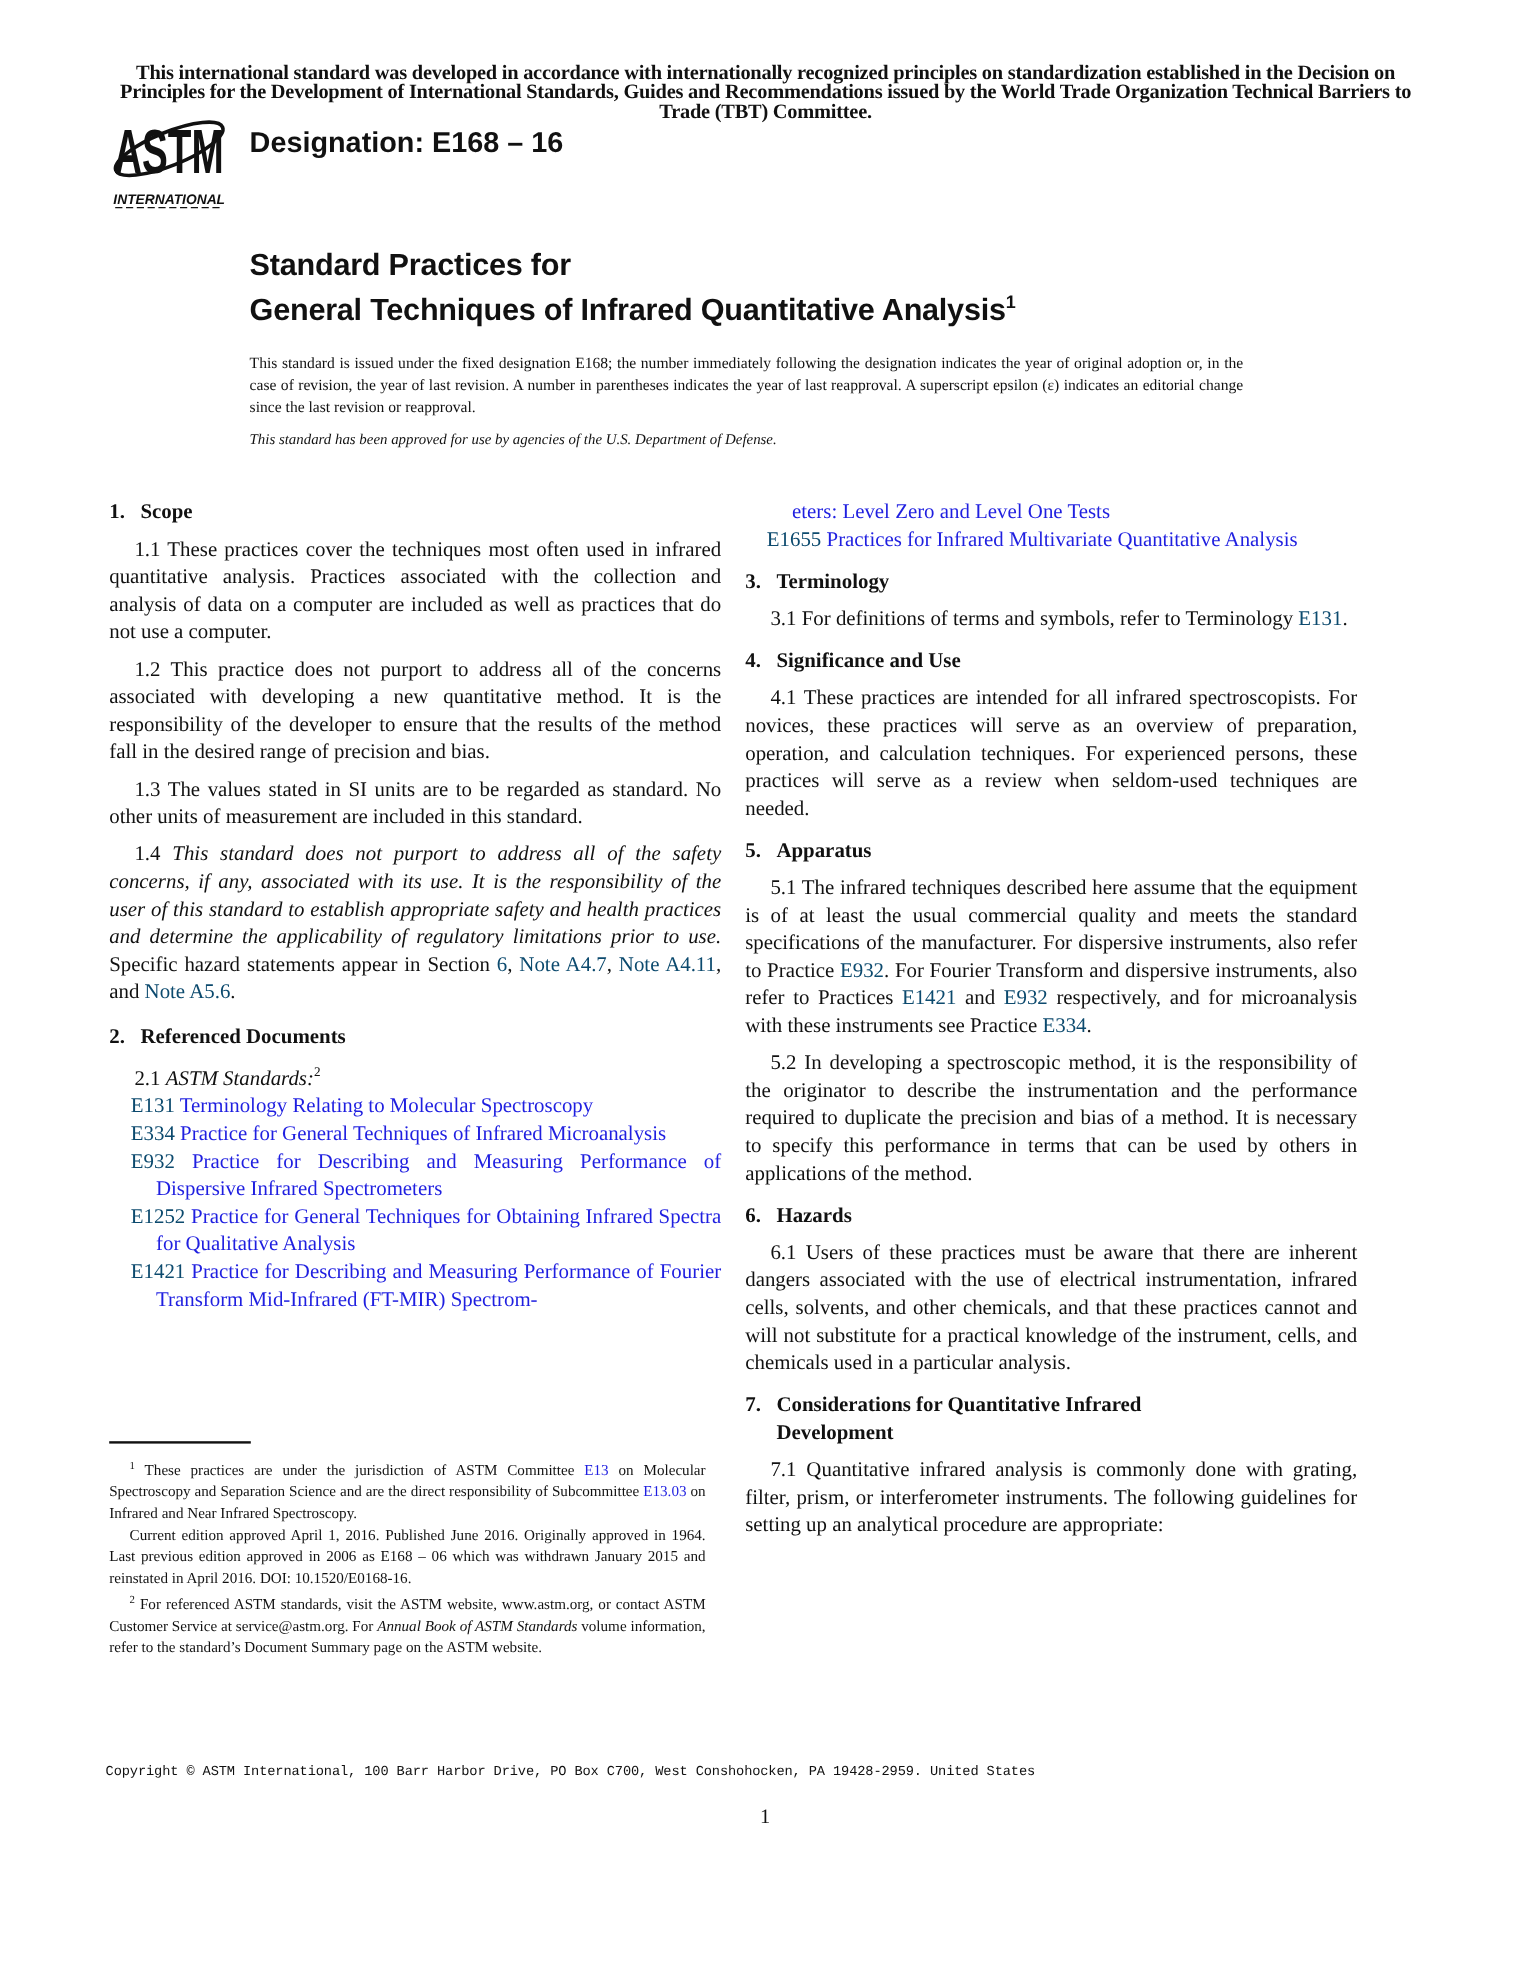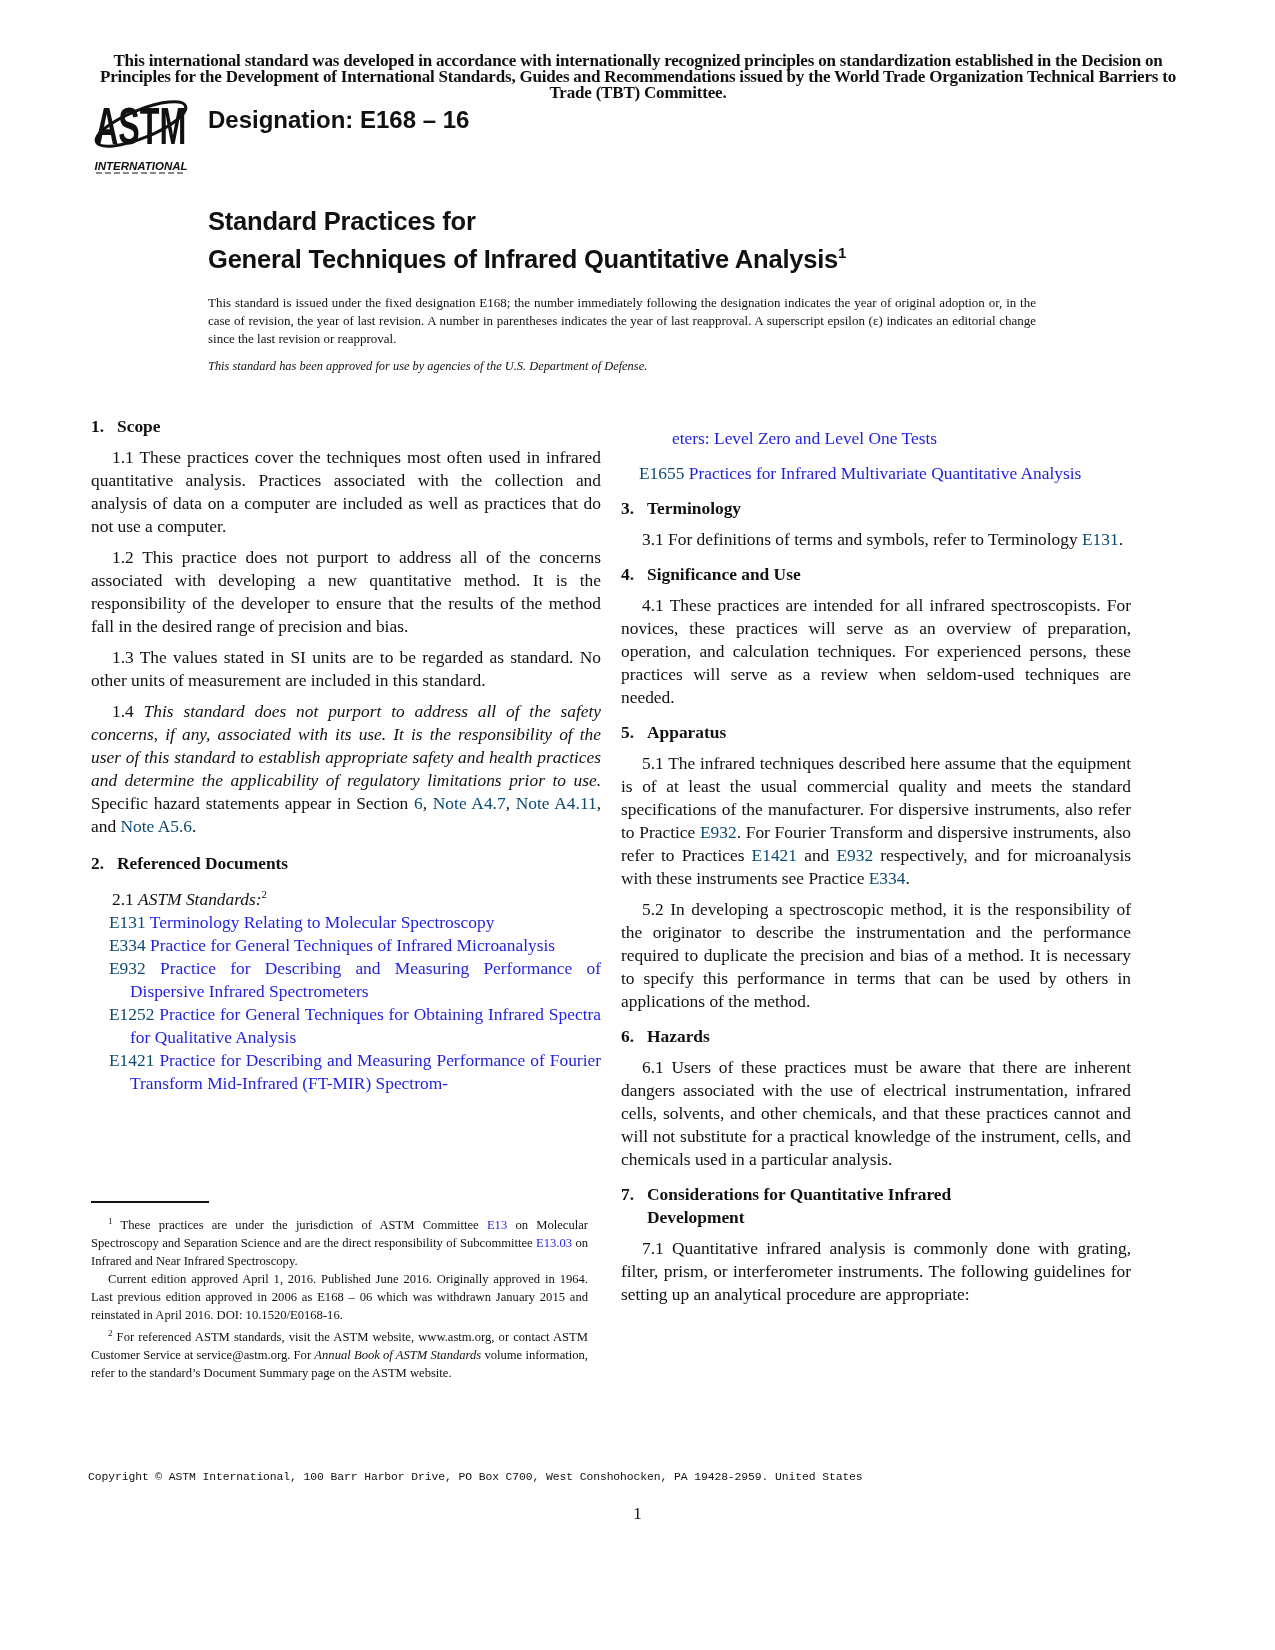--- a/index.html
+++ b/index.html
@@ -16,21 +16,21 @@
   .col { position: absolute; width: 510px; font-size: 17.4px; line-height: 23px; }
   .col-left { left: 91px; top: 415px; }
   .col-right { left: 621px; top: 415px; }
   .h { font-weight: bold; margin: 0 0 8px 0; font-size: 17.4px; }
   .h .num { display: inline-block; width: 26px; }
   .p { text-indent: 21px; text-align: justify; margin: 0 0 8px 0; }
   .ital { font-style: italic; }
   .red { color: #0c4a6e; }
   .blue { color: #1f1fe0; }
   .ref { padding-left: 39px; text-indent: -21px; text-align: justify; margin: 0; }
-  .cont { padding-left: 39px; margin: 12px; }
+  .cont { padding-left: 39px; margin: 0; }
   .footrule { position: absolute; left: 91px; top: 1201px; width: 118px; height: 2px; background: #111; }
   .footnotes { position: absolute; left: 91px; top: 1212px; width: 497px; font-size: 12.6px; line-height: 18px; text-align: justify; }
   .footnotes p { margin: 0; text-indent: 17px; }
   .footnotes sup { font-size: 9px; }
   .copyright { position: absolute; left: 88px; top: 1471px; font-size: 11.4px; letter-spacing: -0.1px; font-family: Liberation Mono, monospace; }
   .pagenum { position: absolute; left: 0; width: 1275px; top: 1504px; text-align: center; font-size: 17px; }
 </style>
 </head>
 <body>
 

